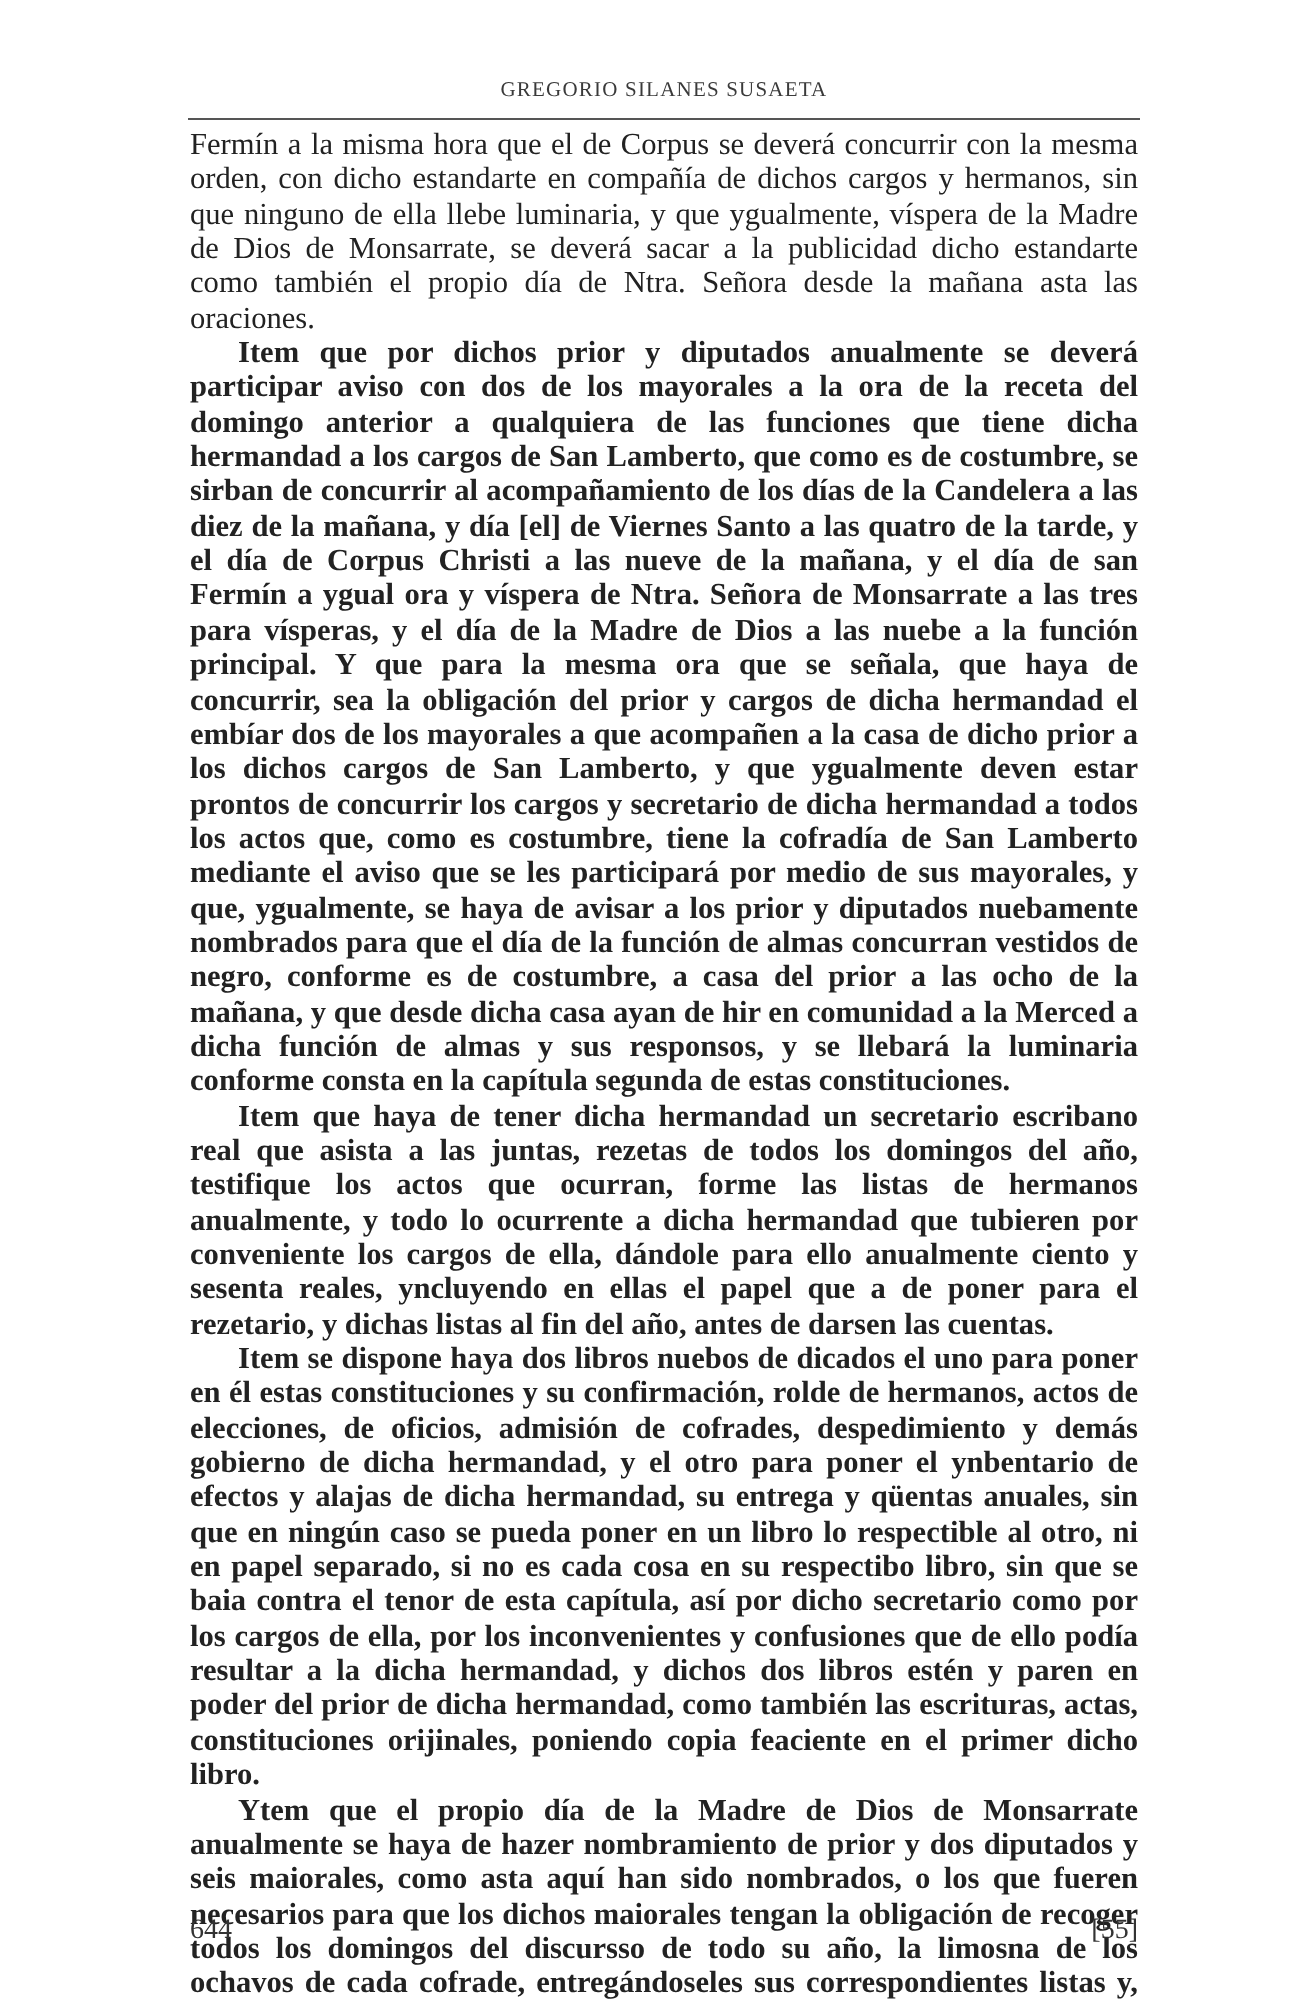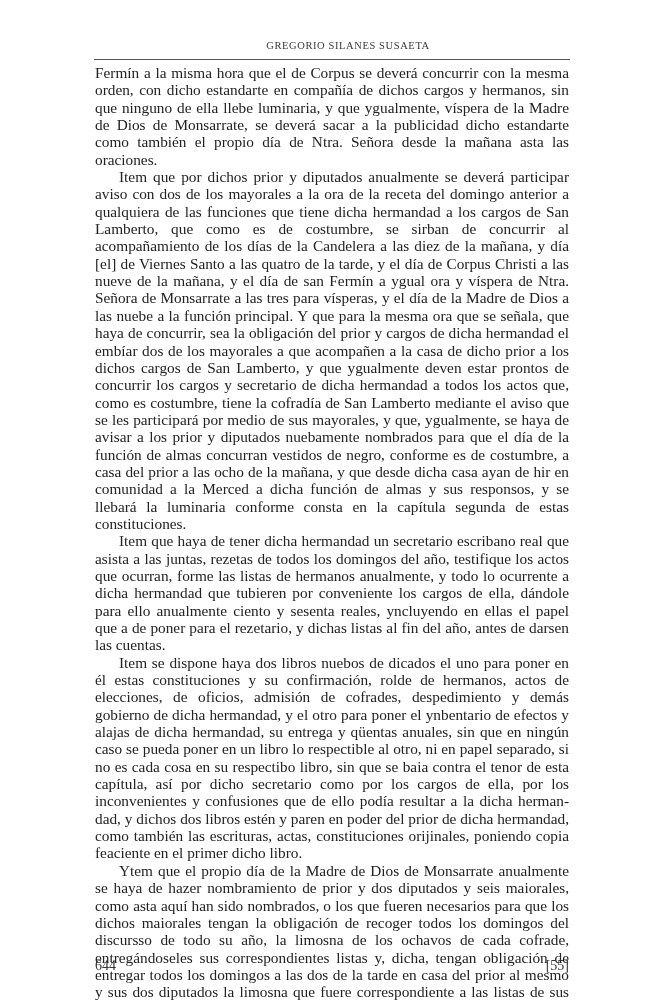--- a/index.html
+++ b/index.html
@@ -1,30 +1,30 @@
 <!DOCTYPE html>
 <html><head>
 <meta charset="utf-8">
 <style>
   html, body { margin: 0; padding: 0; background: #ffffff; }
   body { width: 645px; height: 1000px; position: relative; overflow: hidden; }
   .page { position: absolute; left: 95px; top: 0; width: 474px; }
   .running-head {
-    position: absolute; top: 40px; left: 16px; width: 474px; text-align: center;
+    position: absolute; top: 40px; left: 0; width: 474px; text-align: center;
     font-family: "Liberation Serif", serif; font-size: 10.5px; letter-spacing: 0.6px;
     color: #3a3a3a; text-transform: uppercase;
   }
   .head-rule { position: absolute; top: 59px; left: -1px; width: 476px; height: 1px; background: #555; }
   .body-text {
     position: absolute; top: 64px; left: 0; width: 474px;
     font-family: "Liberation Serif", serif; font-size: 15.3px; line-height: 17.35px;
     color: #222; text-align: justify; hyphens: manual;
   }
   .body-text p { margin: 0; text-indent: 0; }
-  .body-text p.indent { text-indent: 24px; }
+  .body-text p.indent { text-indent: 24px; font-weight: bold; }
   .footer {
     position: absolute; top: 958px; left: 0; width: 474px;
     font-family: "Liberation Serif", serif; font-size: 14px; color: #333;
     display: flex; justify-content: space-between;
   }
 </style>
 </head>
 <body>
 
 <div class="page">

